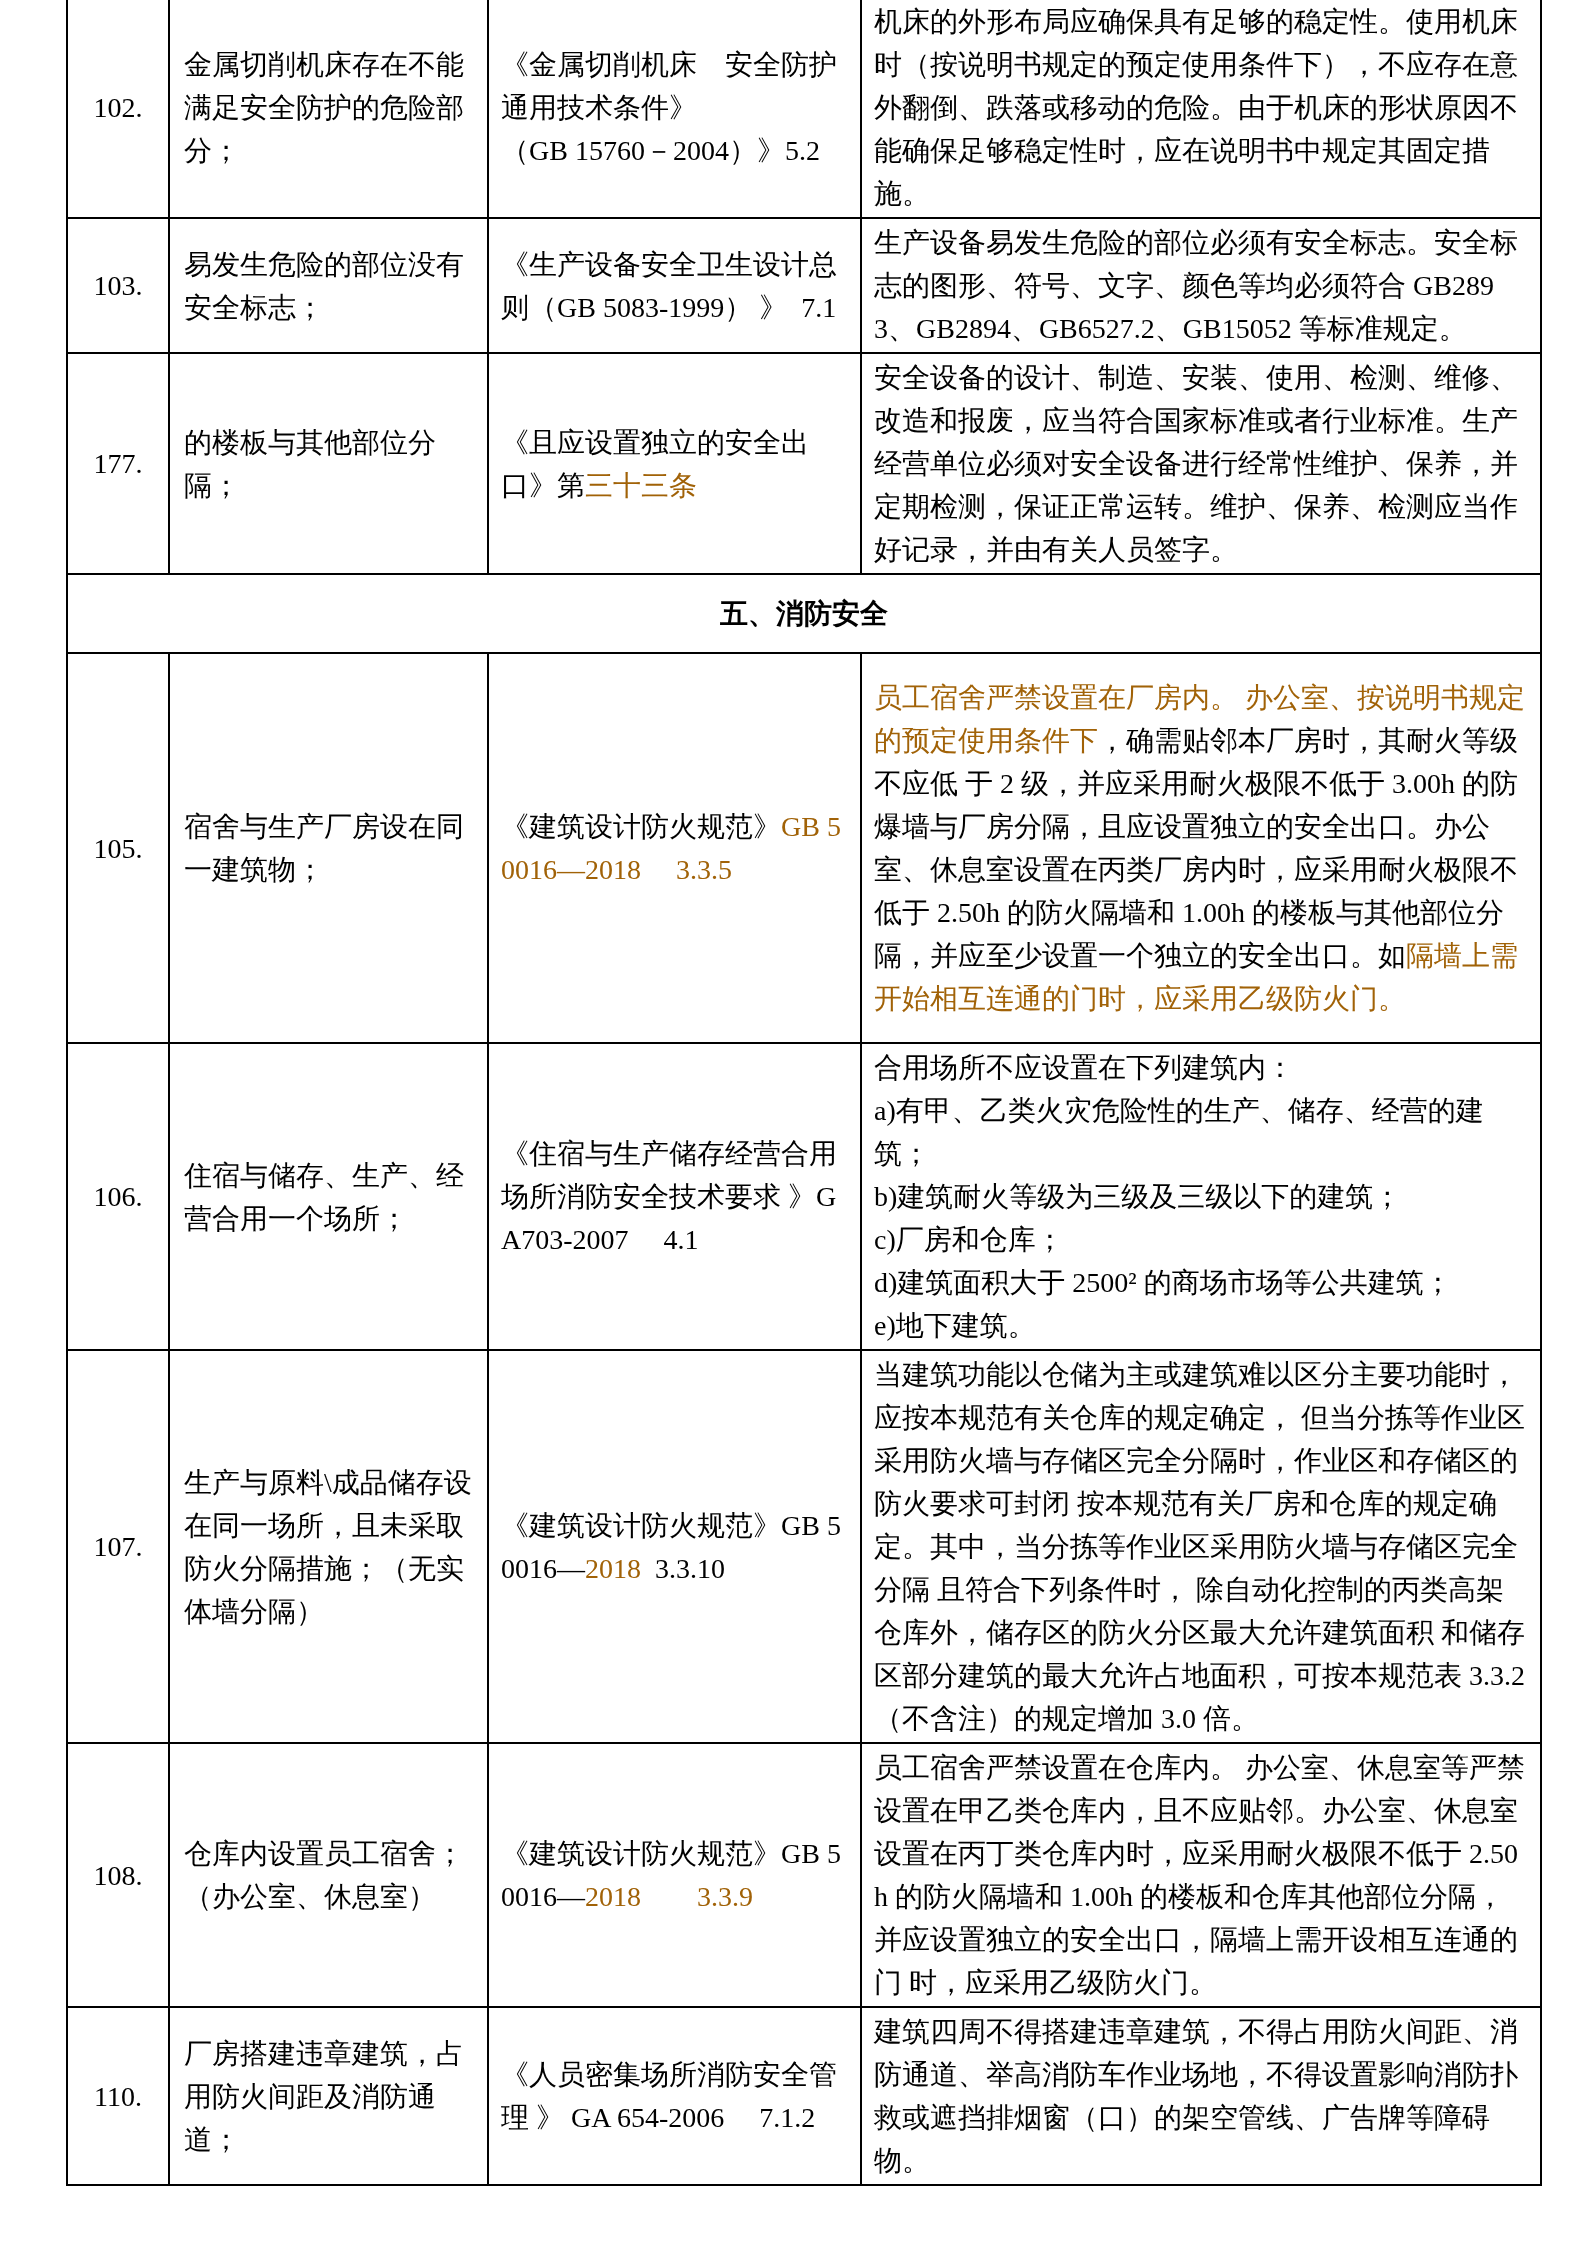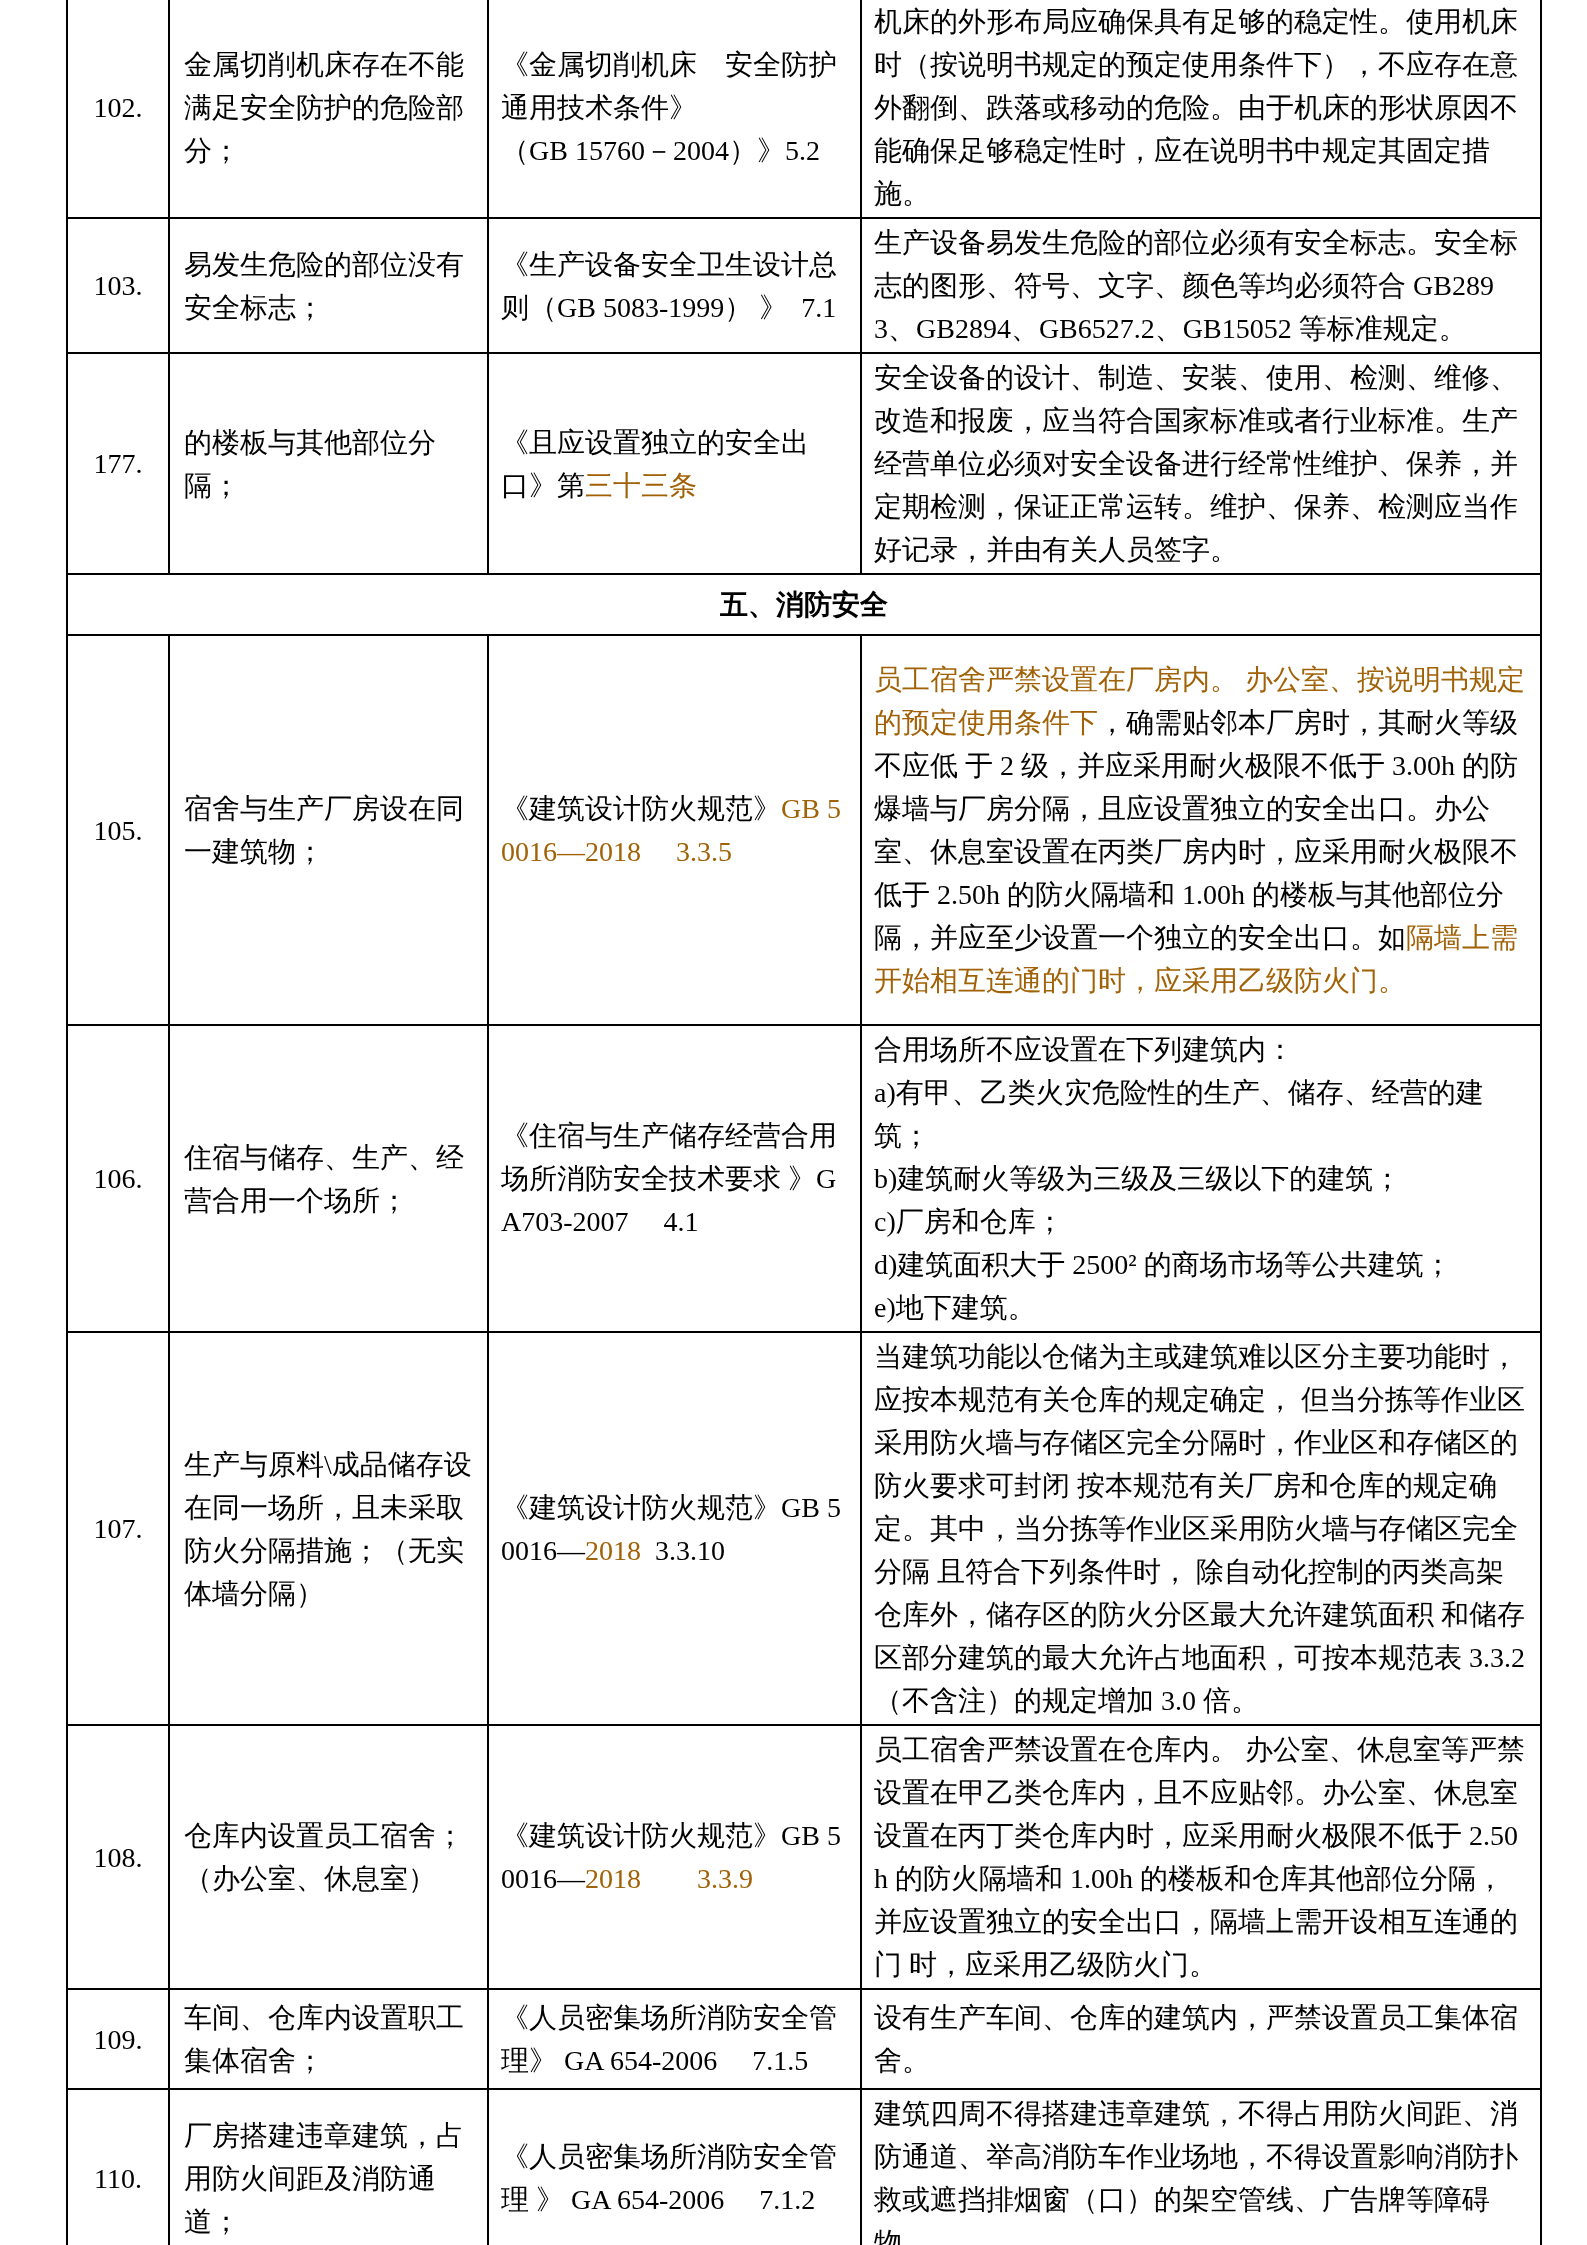--- a/index.html
+++ b/index.html
@@ -27,21 +27,21 @@
     overflow:hidden;
   }
   td.c-num{text-align:center;padding:0 2px;}
   td.c-problem{padding:2px 12px 2px 14px;}
   td.c-standard{padding:2px 8px 2px 12px;}
   td.c-detail{padding:2px 10px 2px 12px;vertical-align:middle;}
   td.c-section{
     text-align:center;
     font-weight:bold;
     font-size:29px;
-    padding:8px;
+    padding:17px;
   }
   .red{color:#a16207;}
 </style>
 </head>
 <body>
 
 <div class="page">
   <table class="doc">
     <colgroup>
       <col style="width:102px">
@@ -95,26 +95,20 @@
           <td class="c-problem"><span class="">生产与原料\成品储存设在同一场所，且未采取防火分隔措施；（无实体墙分隔）</span></td>
           <td class="c-standard"><span class="">《建筑设计防火规范》GB 50016—</span><span class="red">2018</span><span class="">  3.3.10</span></td>
           <td class="c-detail"><span class="">当建筑功能以仓储为主或建筑难以区分主要功能时，应按本规范有关仓库的规定确定， 但当分拣等作业区采用防火墙与存储区完全分隔时，作业区和存储区的防火要求可封闭 按本规范有关厂房和仓库的规定确定。其中，当分拣等作业区采用防火墙与存储区完全分隔 且符合下列条件时， 除自动化控制的丙类高架仓库外，储存区的防火分区最大允许建筑面积 和储存区部分建筑的最大允许占地面积，可按本规范表 3.3.2（不含注）的规定增加 3.0 倍。</span></td>
         </tr>
         <tr style="height: 240px;">
           <td class="c-num">108.</td>
           <td class="c-problem"><span class="">仓库内设置员工宿舍；（办公室、休息室）</span></td>
           <td class="c-standard"><span class="">《建筑设计防火规范》GB 50016—</span><span class="red">2018　　3.3.9</span></td>
           <td class="c-detail"><span class="">员工宿舍严禁设置在仓库内。 办公室、休息室等严禁设置在甲乙类仓库内，且不应贴邻。办公室、休息室设置在丙丁类仓库内时，应采用耐火极限不低于 2.50h 的防火隔墙和 1.00h 的楼板和仓库其他部位分隔，并应设置独立的安全出口，隔墙上需开设相互连通的门 时，应采用乙级防火门。</span></td>
         </tr>
-        <tr style="height: 100px;">
-          <td class="c-num">109.</td>
-          <td class="c-problem"><span class="">车间、仓库内设置职工集体宿舍；</span></td>
-          <td class="c-standard"><span class="">《人员密集场所消防安全管理》 GA 654-2006　 7.1.5</span></td>
-          <td class="c-detail"><span class="">设有生产车间、仓库的建筑内，严禁设置员工集体宿舍。</span></td>
-        </tr>
         <tr style="height: 155px;">
           <td class="c-num">110.</td>
           <td class="c-problem"><span class="">厂房搭建违章建筑，占用防火间距及消防通道；</span></td>
           <td class="c-standard"><span class="">《人员密集场所消防安全管理 》 GA 654-2006　 7.1.2</span></td>
           <td class="c-detail"><span class="">建筑四周不得搭建违章建筑，不得占用防火间距、消防通道、举高消防车作业场地，不得设置影响消防扑救或遮挡排烟窗（口）的架空管线、广告牌等障碍物。</span></td>
         </tr>
       </tbody>
   </table>
 </div>
 

